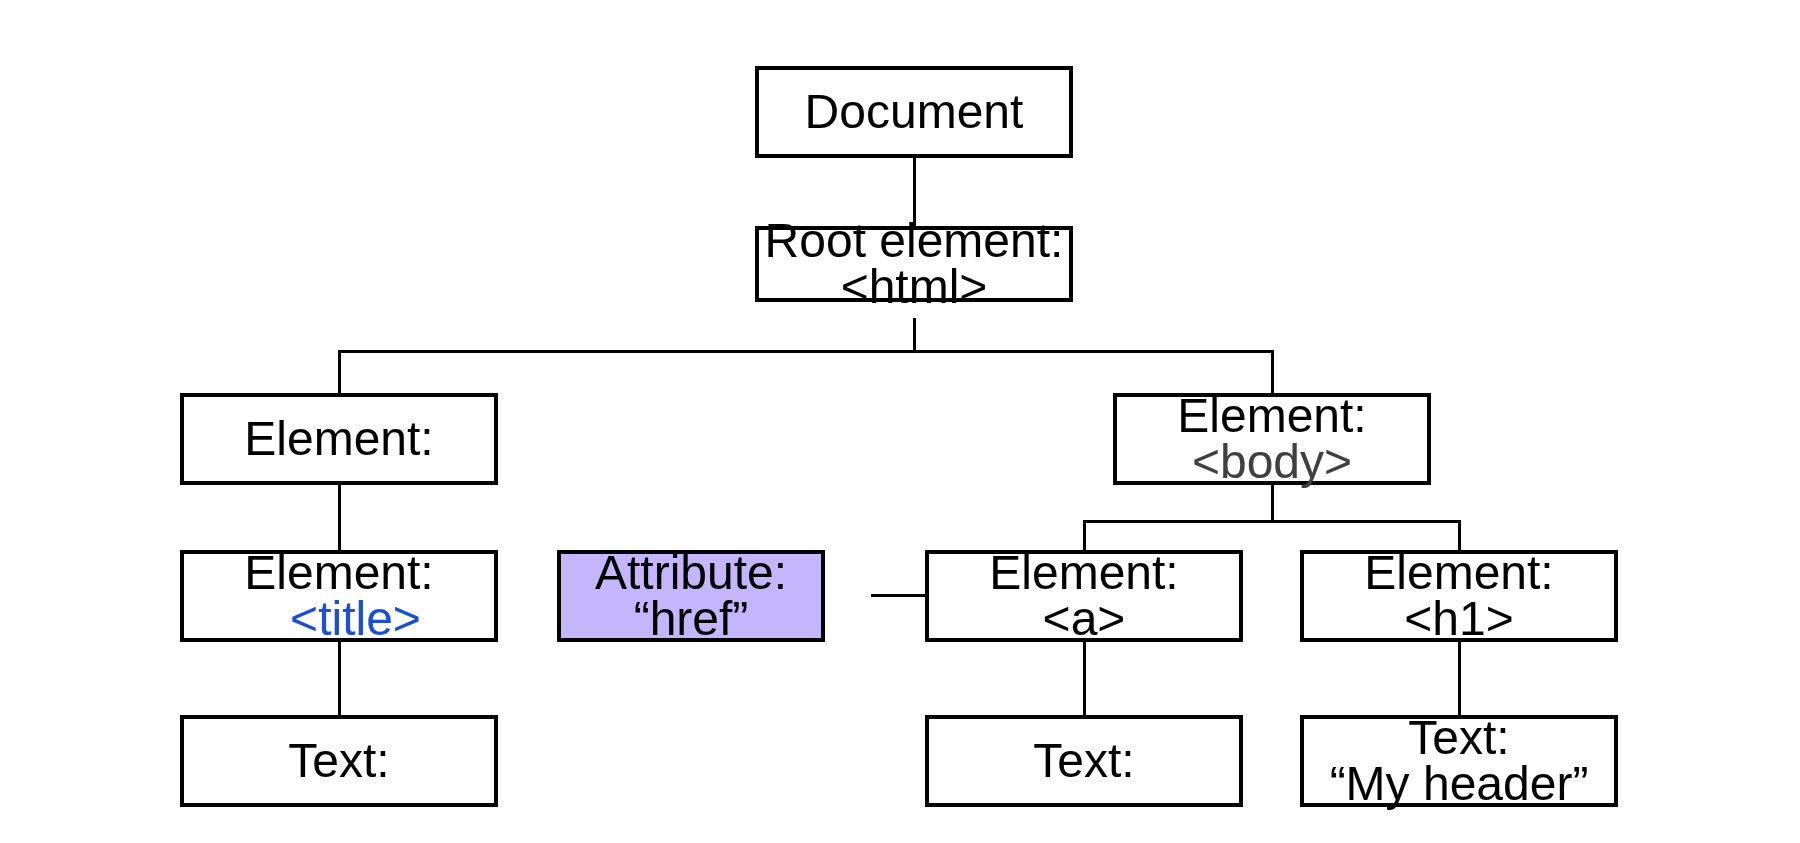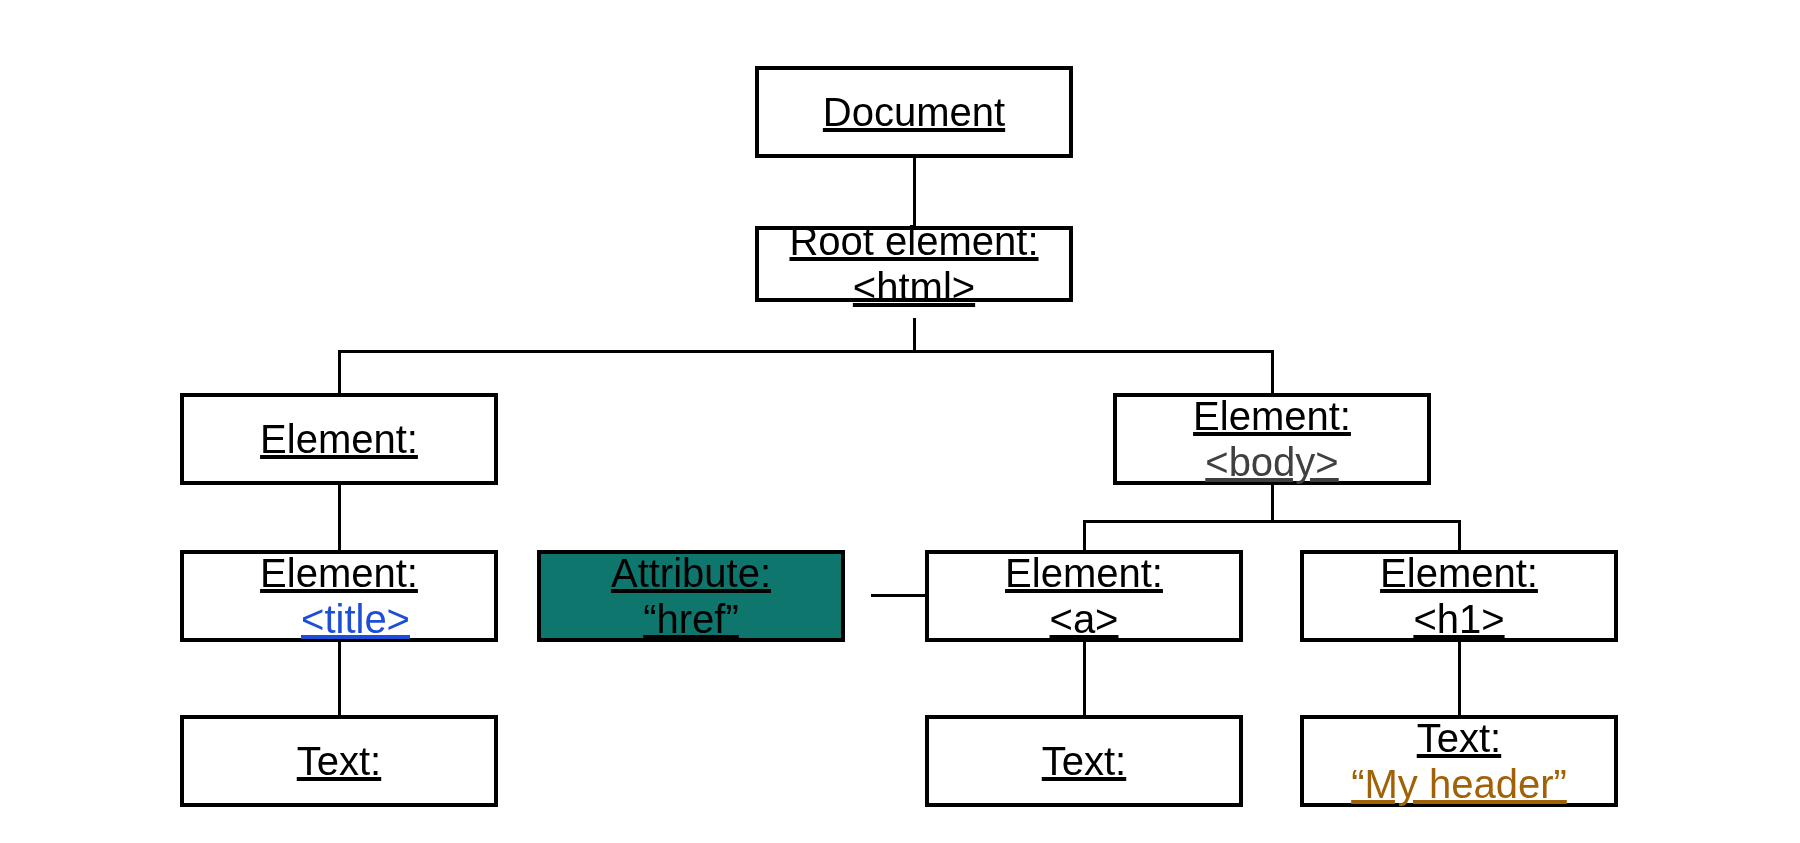--- a/index.html
+++ b/index.html
@@ -21,25 +21,24 @@
     background: #ffffff;
     border: 4px solid #000000;
     display: flex;
     flex-direction: column;
     align-items: center;
     justify-content: center;
     text-align: center;
     z-index: 2;
   }
   .node .line {
-    font-size: 40px;
+    font-size: 48px;
     line-height: 46px;
     color: #000000;
     white-space: nowrap;
-    text-decoration: underline;
   }
   .connector {
     position: absolute;
     background: #000000;
     z-index: 1;
   }
 </style>
 </head>
 <body>
 
@@ -70,35 +69,35 @@
     <div class="line" style="color: rgb(0, 0, 0);">Element:</div>
   </div>
     <div class="node" style="left: 1113px; top: 393px; width: 318px; height: 92px; border-color: rgb(0, 0, 0); background: rgb(255, 255, 255);">
     <div class="line" style="color: rgb(0, 0, 0);">Element:</div>
     <div class="line" style="color: #404040;">&lt;body&gt;</div>
   </div>
     <div class="node" style="left: 180px; top: 550px; width: 318px; height: 92px; border-color: rgb(0, 0, 0); background: rgb(255, 255, 255);">
     <div class="line" style="color: rgb(0, 0, 0);">Element:</div>
     <div class="line" style="color: #1d4ed8; margin-left: 33px;">&lt;title&gt;</div>
   </div>
-    <div class="node" style="left: 537px; top: 550px; width: 308px; height: 92px; border-color: rgb(0, 0, 0); background: #0f766e;">
+    <div class="node" style="left: 557px; top: 550px; width: 268px; height: 92px; border-color: rgb(0, 0, 0); background: #c4b5fd;">
     <div class="line" style="color: rgb(0, 0, 0);">Attribute:</div>
     <div class="line" style="color: rgb(0, 0, 0);">“href”</div>
   </div>
     <div class="node" style="left: 925px; top: 550px; width: 318px; height: 92px; border-color: rgb(0, 0, 0); background: rgb(255, 255, 255);">
     <div class="line" style="color: rgb(0, 0, 0);">Element:</div>
     <div class="line" style="color: rgb(0, 0, 0);">&lt;a&gt;</div>
   </div>
     <div class="node" style="left: 1300px; top: 550px; width: 318px; height: 92px; border-color: rgb(0, 0, 0); background: rgb(255, 255, 255);">
     <div class="line" style="color: rgb(0, 0, 0);">Element:</div>
     <div class="line" style="color: rgb(0, 0, 0);">&lt;h1&gt;</div>
   </div>
     <div class="node" style="left: 180px; top: 715px; width: 318px; height: 92px; border-color: rgb(0, 0, 0); background: rgb(255, 255, 255);">
     <div class="line" style="color: rgb(0, 0, 0);">Text:</div>
   </div>
     <div class="node" style="left: 925px; top: 715px; width: 318px; height: 92px; border-color: rgb(0, 0, 0); background: rgb(255, 255, 255);">
     <div class="line" style="color: rgb(0, 0, 0);">Text:</div>
   </div>
     <div class="node" style="left: 1300px; top: 715px; width: 318px; height: 92px; border-color: rgb(0, 0, 0); background: rgb(255, 255, 255);">
     <div class="line" style="color: rgb(0, 0, 0);">Text:</div>
-    <div class="line" style="color: #a16207;">“My header”</div>
+    <div class="line" style="color: #000000;">“My header”</div>
   </div>
   </div>
 
 </body></html>

